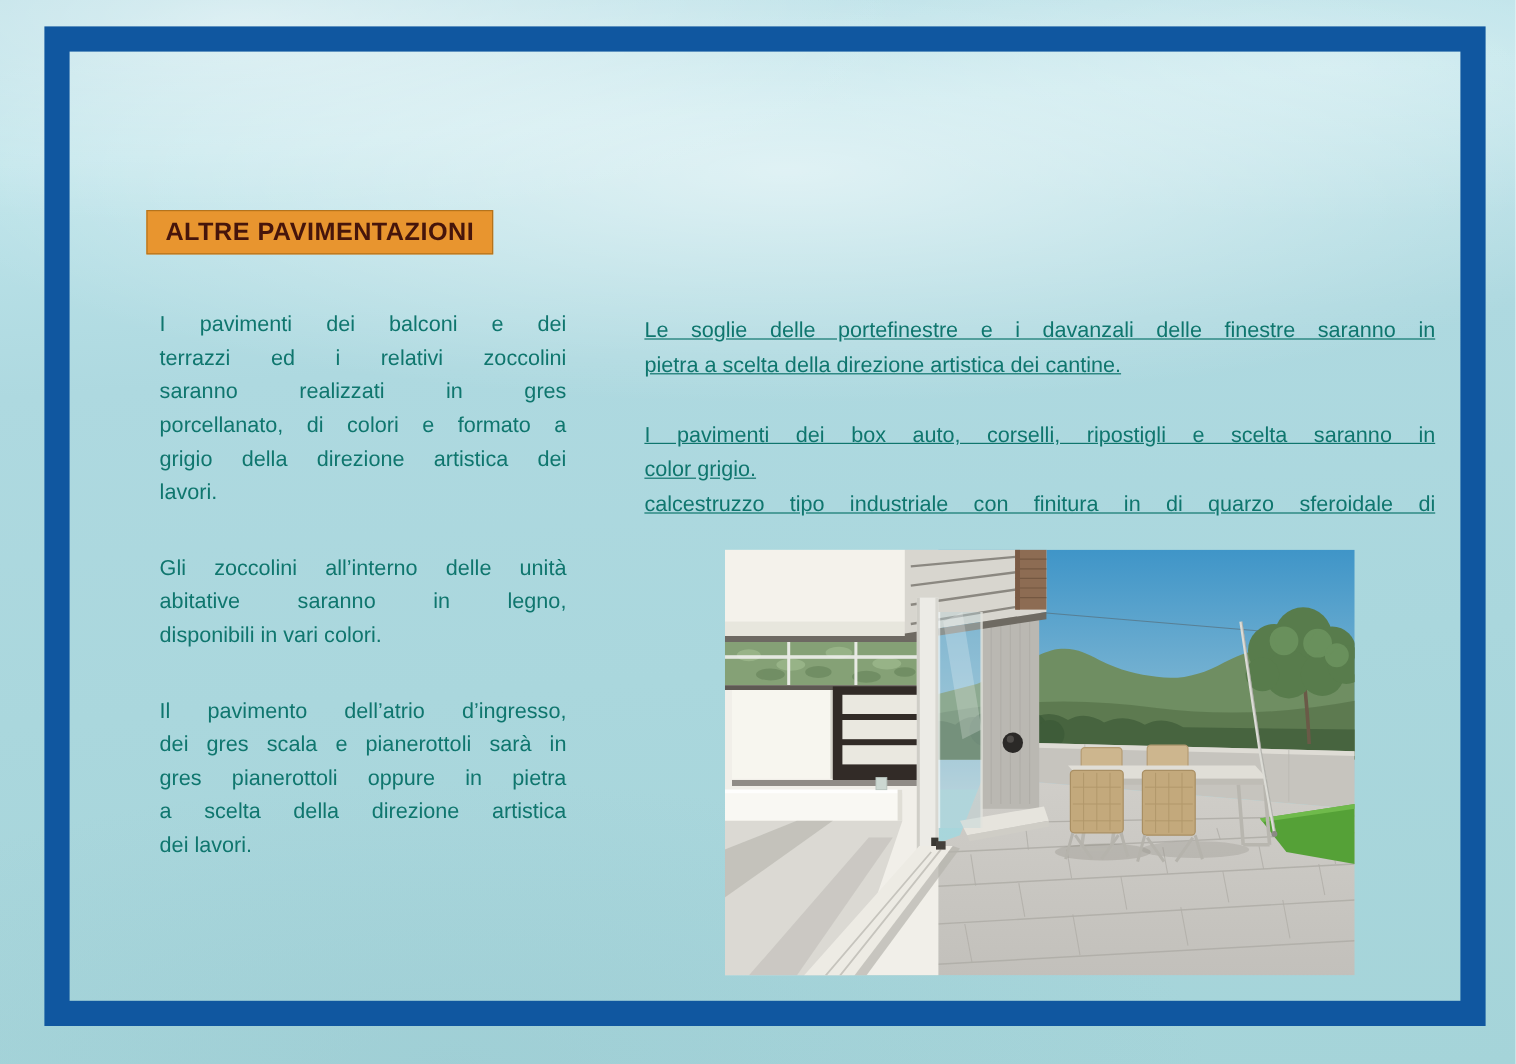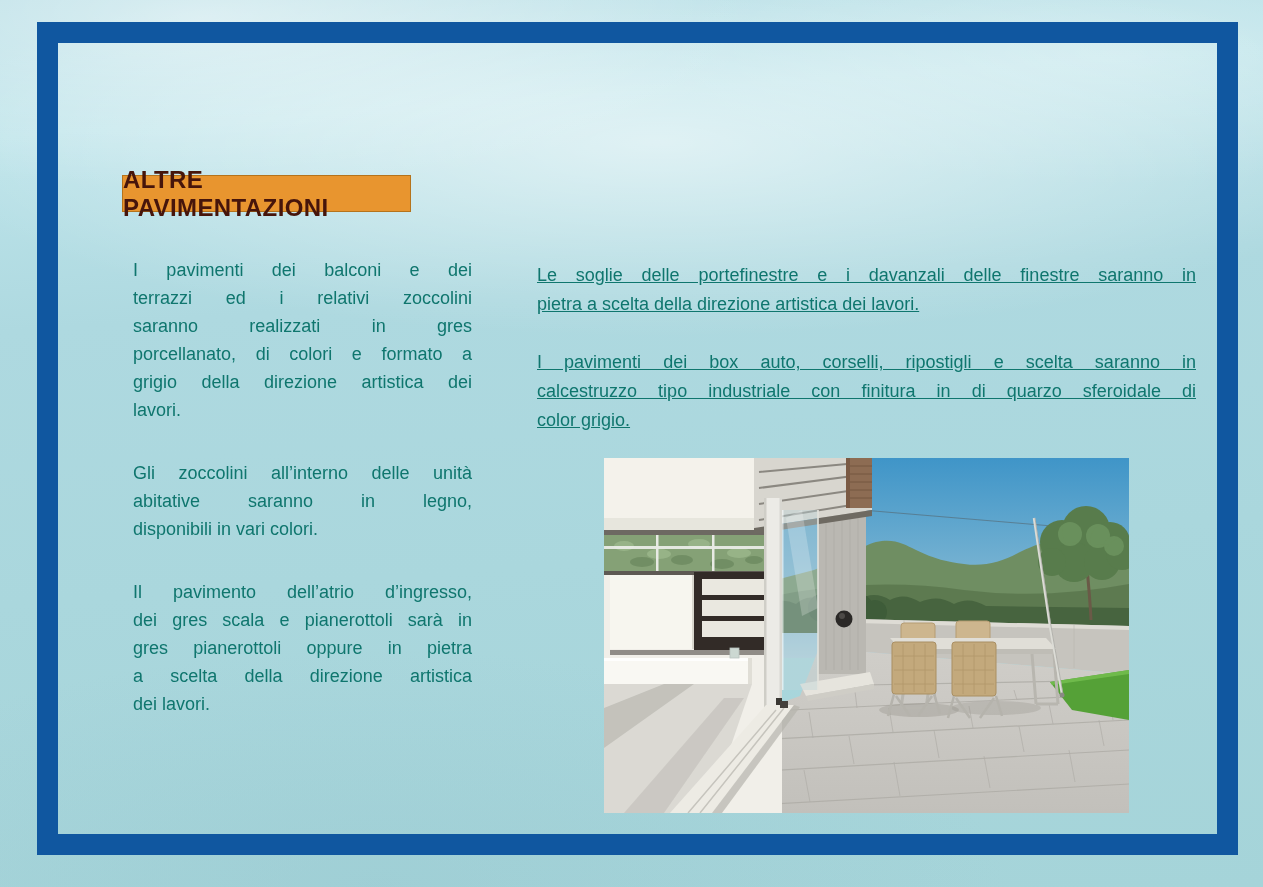--- a/index.html
+++ b/index.html
@@ -15,21 +15,21 @@
       linear-gradient(176deg,#b3dce4 0%,#bde4ea 14%,#aed9e0 34%,#aad7dd 62%,#a5d4d9 100%);
   }
   .frame{
     position:absolute;left:37px;top:22px;width:1201px;height:833px;
     box-sizing:border-box;border:21px solid #1057A0;
   }
   .badge{
     position:absolute;left:122px;top:175px;width:289px;height:37px;
     box-sizing:border-box;background:#E8952F;border:1px solid #B5731C;
     display:flex;align-items:center;justify-content:center;
-    font-size:24px;font-weight:bold;letter-spacing:0.4px;color:#46150B;
+    font-size:21px;font-weight:bold;letter-spacing:0.4px;color:#46150B;
   }
   .col{position:absolute;color:#0f766e;}
   .col-left{left:133px;top:256px;width:339px;font-size:18px;line-height:28px;}
   .col-right{left:537px;top:261px;width:659px;font-size:18px;line-height:29px;}
   .para{margin:0 0 35px 0;}
   .col-right .para{margin:0 0 29px 0;text-decoration:underline;}
   .jline{text-align:justify;text-align-last:justify;}
   .jline.last{text-align-last:left;}
   .photo{
     position:absolute;left:604px;top:458px;width:525px;height:355px;overflow:hidden;
@@ -64,26 +64,26 @@
     <div class="jline">dei gres scala e pianerottoli sarà in</div>
     <div class="jline">gres pianerottoli oppure in pietra</div>
     <div class="jline">a scelta della direzione artistica</div>
     <div class="jline last">dei lavori.</div>
   </div>
 </div>
 
 <div class="col col-right">
   <div class="para">
     <div class="jline">Le soglie delle portefinestre e i davanzali delle finestre saranno in</div>
-    <div class="jline last">pietra a scelta della direzione  artistica dei lavori.</div>
+    <div class="jline last">pietra a scelta della direzione  artistica dei cantine.</div>
   </div>
   <div class="para">
     <div class="jline">I pavimenti dei box auto, corselli, ripostigli e scelta saranno in</div>
+    <div class="jline last">color grigio.</div>
     <div class="jline">calcestruzzo tipo industriale con finitura in di quarzo sferoidale di</div>
-    <div class="jline last">color grigio.</div>
   </div>
 </div>
 
 <div class="photo" aria-label="Terrazza moderna con pavimento in gres grigio, tavolo con quattro sedie, portefinestra scorrevole aperta e vista sulle montagne">
 <svg viewBox="0 0 525 355" preserveAspectRatio="none">
   <defs>
     <linearGradient id="skyG" x1="0" y1="0" x2="0" y2="1">
       <stop offset="0" stop-color="#3F95C8"></stop>
       <stop offset="0.6" stop-color="#7ab4d2"></stop>
       <stop offset="1" stop-color="#aecfdc"></stop>

